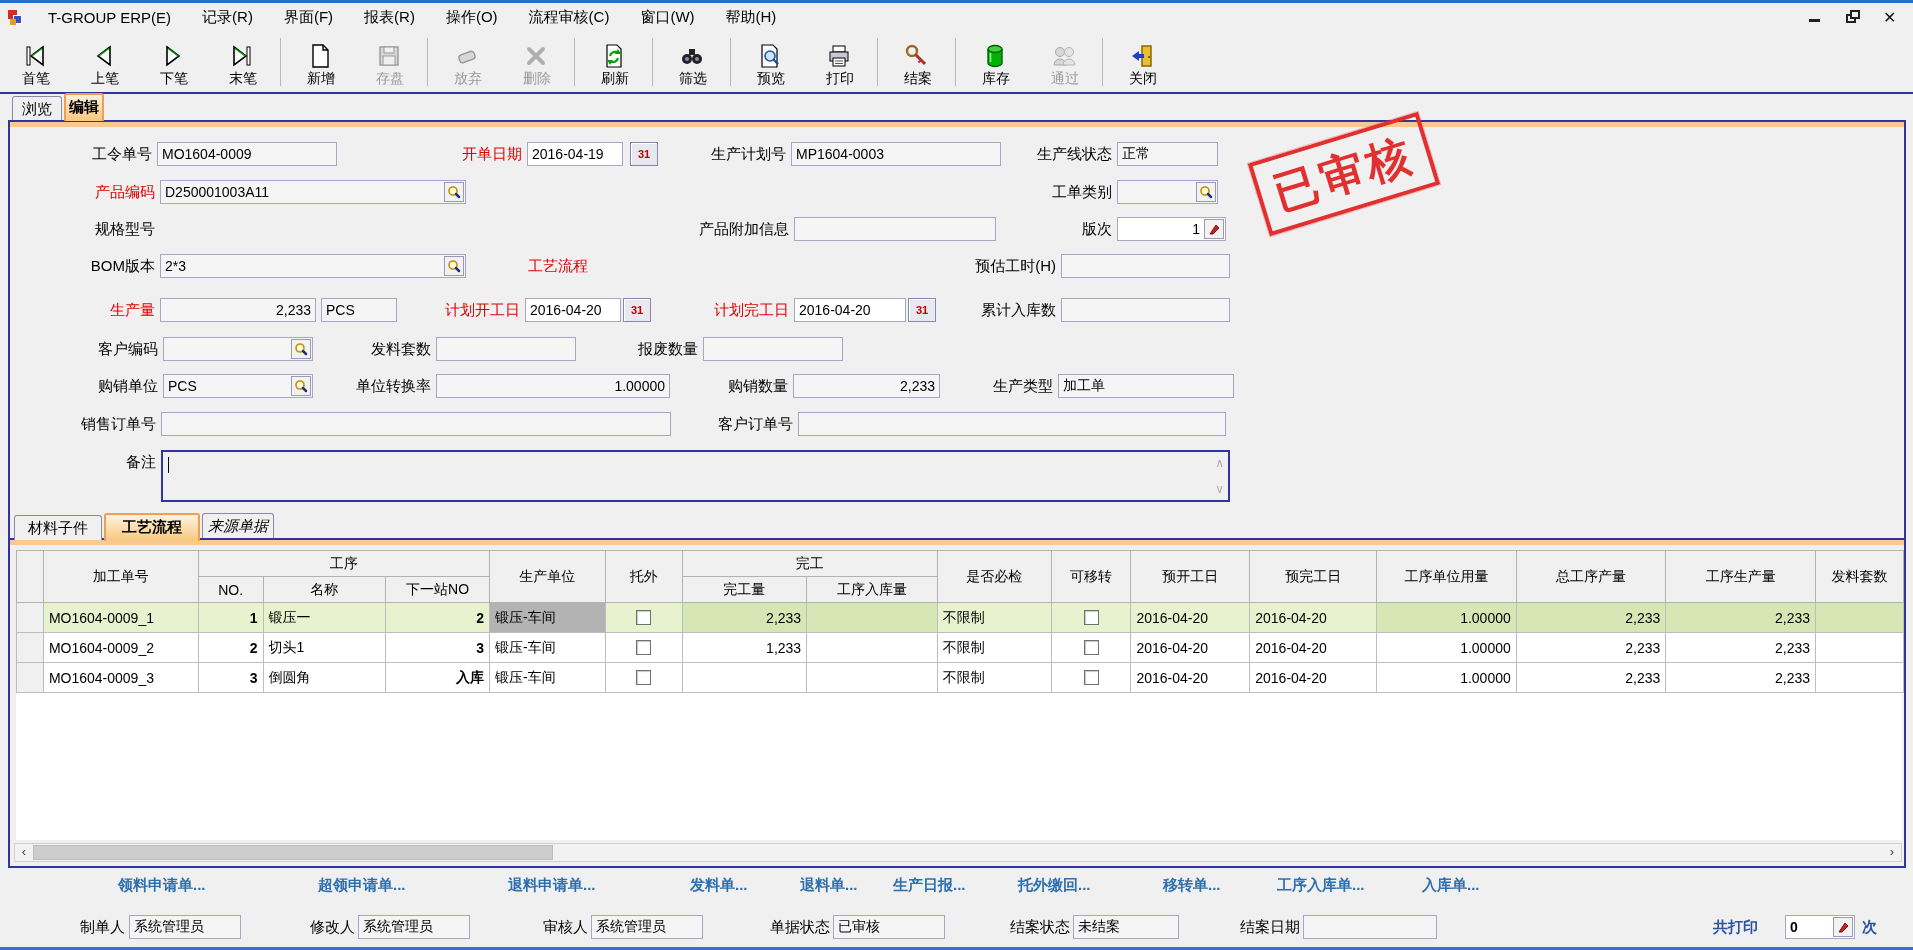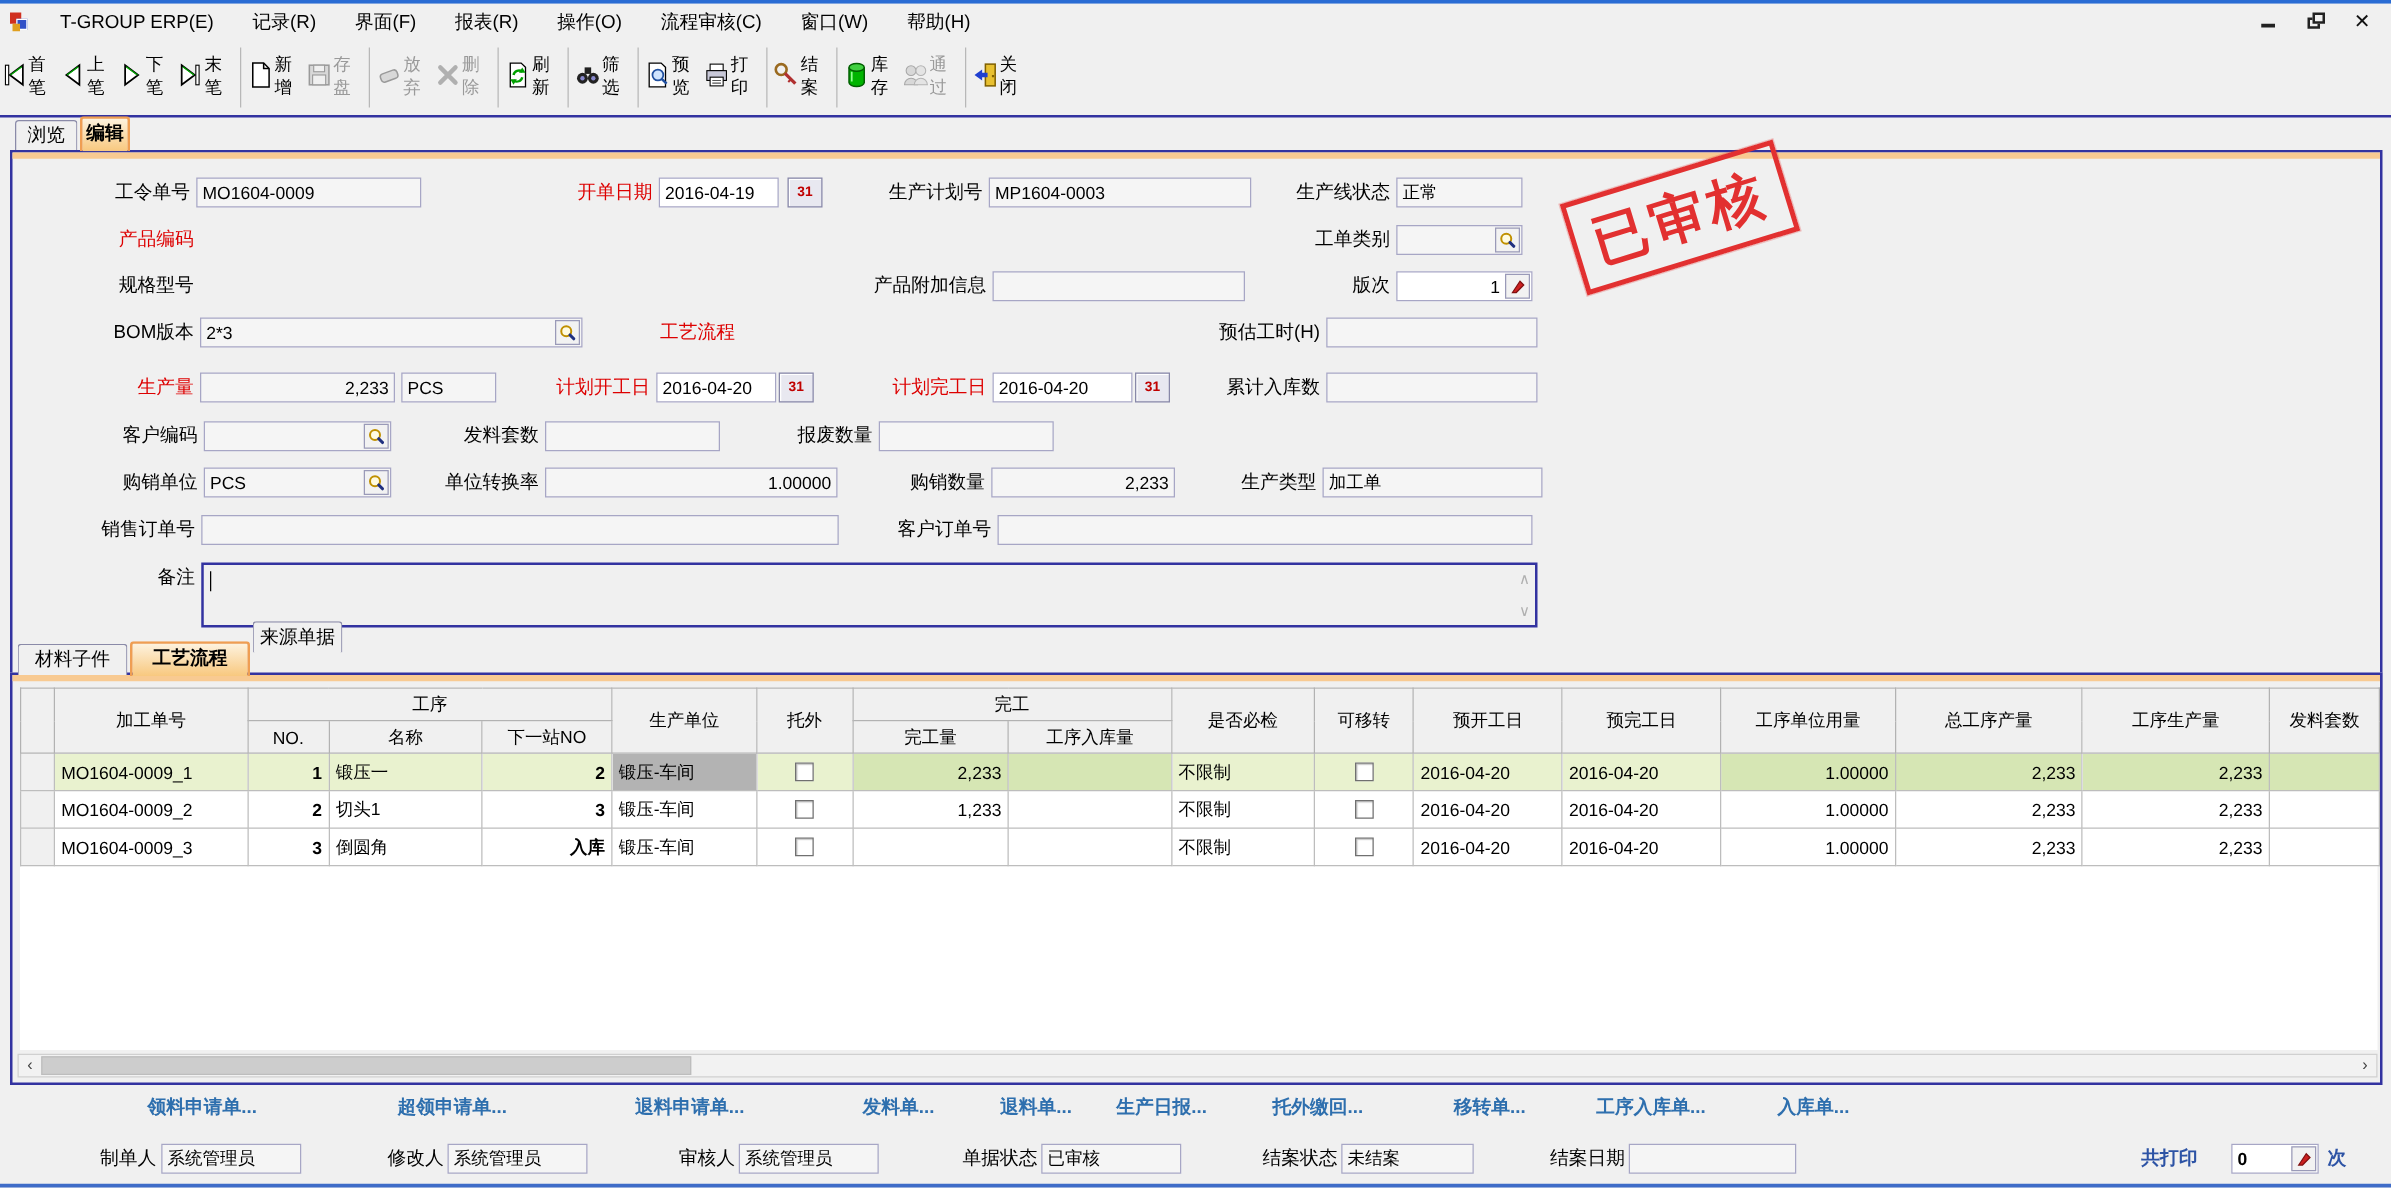--- a/index.html
+++ b/index.html
@@ -22,22 +22,22 @@
   #win-controls { position:absolute; right:14px; top:6px; display:flex; gap:22px; align-items:center; }
   #win-controls .wc { width:16px; height:16px; position:relative; cursor:default; }
   #min-glyph { position:absolute; left:2px; bottom:3px; width:11px; height:3px; background:#222; }
   #restore-glyph-b { position:absolute; left:1px; top:5px; width:10px; height:9px; border:2px solid #222; background:#f0f0f0;}
   #restore-glyph-t { position:absolute; left:5px; top:1px; width:10px; height:9px; border:2px solid #222; background:#f0f0f0;}
   #close-glyph { font-size:16px; font-weight:bold; line-height:16px; color:#111; }
 
   
   #toolbar { position:absolute; left:0; top:31px; width:1913px; height:61px;
     display:flex; align-items:center; }
-  .tbtn { width:47px; height:56px; display:flex; flex-direction:row; align-items:center;
-    justify-content:flex-end; padding-bottom:2px; font-size:14px; }
+  .tbtn { width:47px; height:56px; display:flex; flex-direction:column; align-items:flex-start;
+    justify-content:flex-end; padding-bottom:2px; font-size:14px;margin-left:22px; }
   .tbtn svg { width:26px; height:26px; margin-bottom:1px; }
   .tbtn.disabled { color:#9a9a9a; }
   .tsep { width:1px; height:48px; background:#b8b8b8; margin:0 4px; }
 
   
   #toolbar-divider { position:absolute; left:0; top:92px; width:1913px; height:2px; background:#3333a0; }
 
   
   .tab { position:absolute; height:25px; line-height:24px; text-align:center; font-size:15px;
     border:1px solid #8a8aa8; border-bottom:none; border-radius:3px 3px 0 0; background:#f0f0f0; }
@@ -294,20 +294,29 @@
   <div class="lbl" style="left:640px;top:20px;width:136px">生产计划号</div>
   <div class="fld" style="left:781px;top:20px;width:210px">
     <input value="MP1604-0003" style="">
   </div>
   <div class="lbl" style="left:955px;top:20px;width:147px">生产线状态</div>
   <div class="fld" style="left:1107px;top:20px;width:101px">
     <input value="正常" style="">
   </div>
 
   <div class="lbl red" style="left:20px;top:58px;width:125px">产品编码</div>
+  <div class="fld" style="left:150px;top:58px;width:306px">
+    <input value="D250001003A11" style="">
+    <span class="icon-btn">
+      <svg width="14" height="14" viewBox="0 0 14 14">
+          <circle cx="6" cy="6" r="4" fill="#fffbe0" stroke="#c09000" stroke-width="1.6"></circle>
+          <line x1="9" y1="9" x2="12" y2="12" stroke="#203080" stroke-width="2.5" stroke-linecap="round"></line>
+        </svg>
+    </span>
+  </div>
   <div class="lbl" style="left:955px;top:58px;width:147px">工单类别</div>
   <div class="fld" style="left:1107px;top:58px;width:101px">
     <input value="" style="">
     <span class="icon-btn">
       <svg width="14" height="14" viewBox="0 0 14 14">
           <circle cx="6" cy="6" r="4" fill="#fffbe0" stroke="#c09000" stroke-width="1.6"></circle>
           <line x1="9" y1="9" x2="12" y2="12" stroke="#203080" stroke-width="2.5" stroke-linecap="round"></line>
         </svg>
     </span>
   </div>
@@ -424,21 +433,21 @@
     <div class="ud-arrow" style="bottom:6px">∨</div>
   </div>
 
   <div id="stamp">
     <span>已审核</span>
   </div>
 </div>
 
 <div class="tab" style="left:14px; top:515px; width:88px; z-index:6;">材料子件</div>
 <div class="tab active" style="left:104px; top:513px; width:96px; z-index:6;">工艺流程</div>
-<div class="tab" style="left:202px; top:497px; width:72px; z-index:6;">来源单据</div>
+<div class="tab" style="left:202px; top:513px; width:72px; z-index:6;font-style:italic;">来源单据</div>
 
 <div class="panel" style="left:8px; top:538px; width:1898px; height:330px;">
   <div class="tabstrip" style="top:0;"></div>
 
   <div id="grid-backdrop" style="top:10px; height:290px;"></div>
 
   <table class="grid" style="top:10px;">
     <colgroup>
       <col style="width:27px">
         <col style="width:155px">

